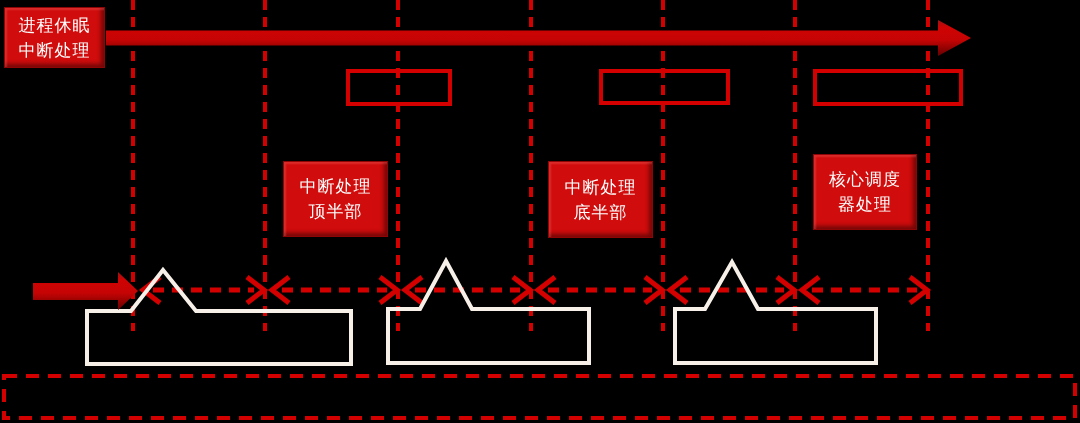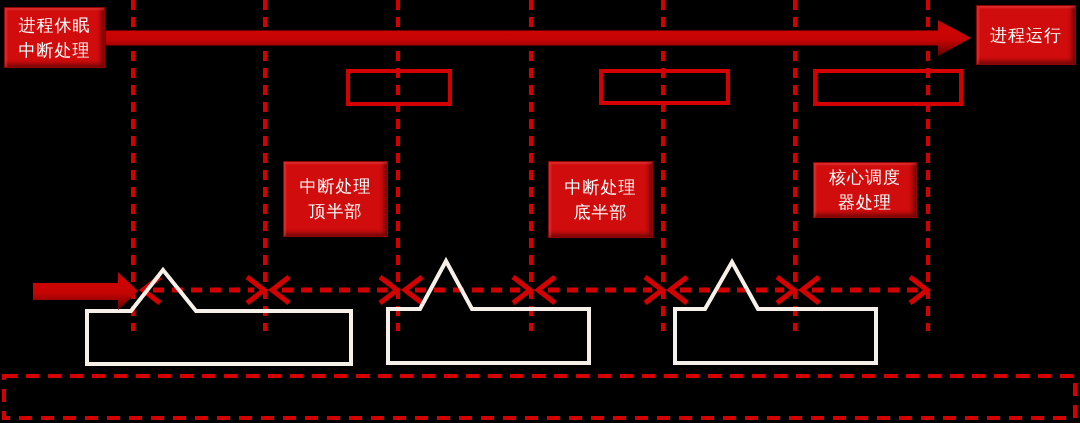--- a/index.html
+++ b/index.html
@@ -40,21 +40,21 @@
     position: absolute;
     border: 4px solid #d40000;
     background: transparent;
     box-sizing: border-box;
   }
   
   #box-process-sleep { left: 4px;  top: 7px;  width: 101px; height: 61px; }
   #box-process-run   { left: 976px; top: 5px; width: 100px; height: 60px; }
   #label-irq-top     { left: 283px; top: 161px; width: 105px; height: 76px; }
   #label-irq-bottom  { left: 548px; top: 161px; width: 105px; height: 77px; }
-  #label-scheduler   { left: 813px; top: 162px; width: 104px; height: 56px; }
+  #label-scheduler   { left: 813px; top: 154px; width: 104px; height: 76px; }
   #slot-box-1 { left: 346px; top: 69px; width: 106px; height: 37px; }
   #slot-box-2 { left: 599px; top: 69px; width: 131px; height: 36px; }
   #slot-box-3 { left: 813px; top: 69px; width: 150px; height: 37px; }
 </style>
 </head>
 <body>
 
 <div id="canvas">
 
   <svg id="gfx" viewBox="0 0 1080 423" xmlns="http://www.w3.org/2000/svg">
@@ -115,23 +115,20 @@
     <path d="M 33,283 L 118,283 L 118,272 L 138,291 L 118,310 L 118,300 L 33,300 Z" fill="url(#agrad)" stroke="none"></path>
 
     <rect x="4" y="376" width="1071" height="42" fill="none" stroke="#d40000" stroke-width="4" stroke-dasharray="13 9"></rect>
   </svg>
 
   <div class="redbox" id="box-process-sleep">
     <span>进程休眠</span>
     <span>中断处理</span>
   </div>
 
-  <div class="redbox" id="box-process-run">
-    <span>进程运行</span>
-  </div>
 
   <div class="outlinebox" id="slot-box-1"></div>
   <div class="outlinebox" id="slot-box-2"></div>
   <div class="outlinebox" id="slot-box-3"></div>
 
   <div class="redbox" id="label-irq-top">
     <span>中断处理</span>
     <span>顶半部</span>
   </div>
 

